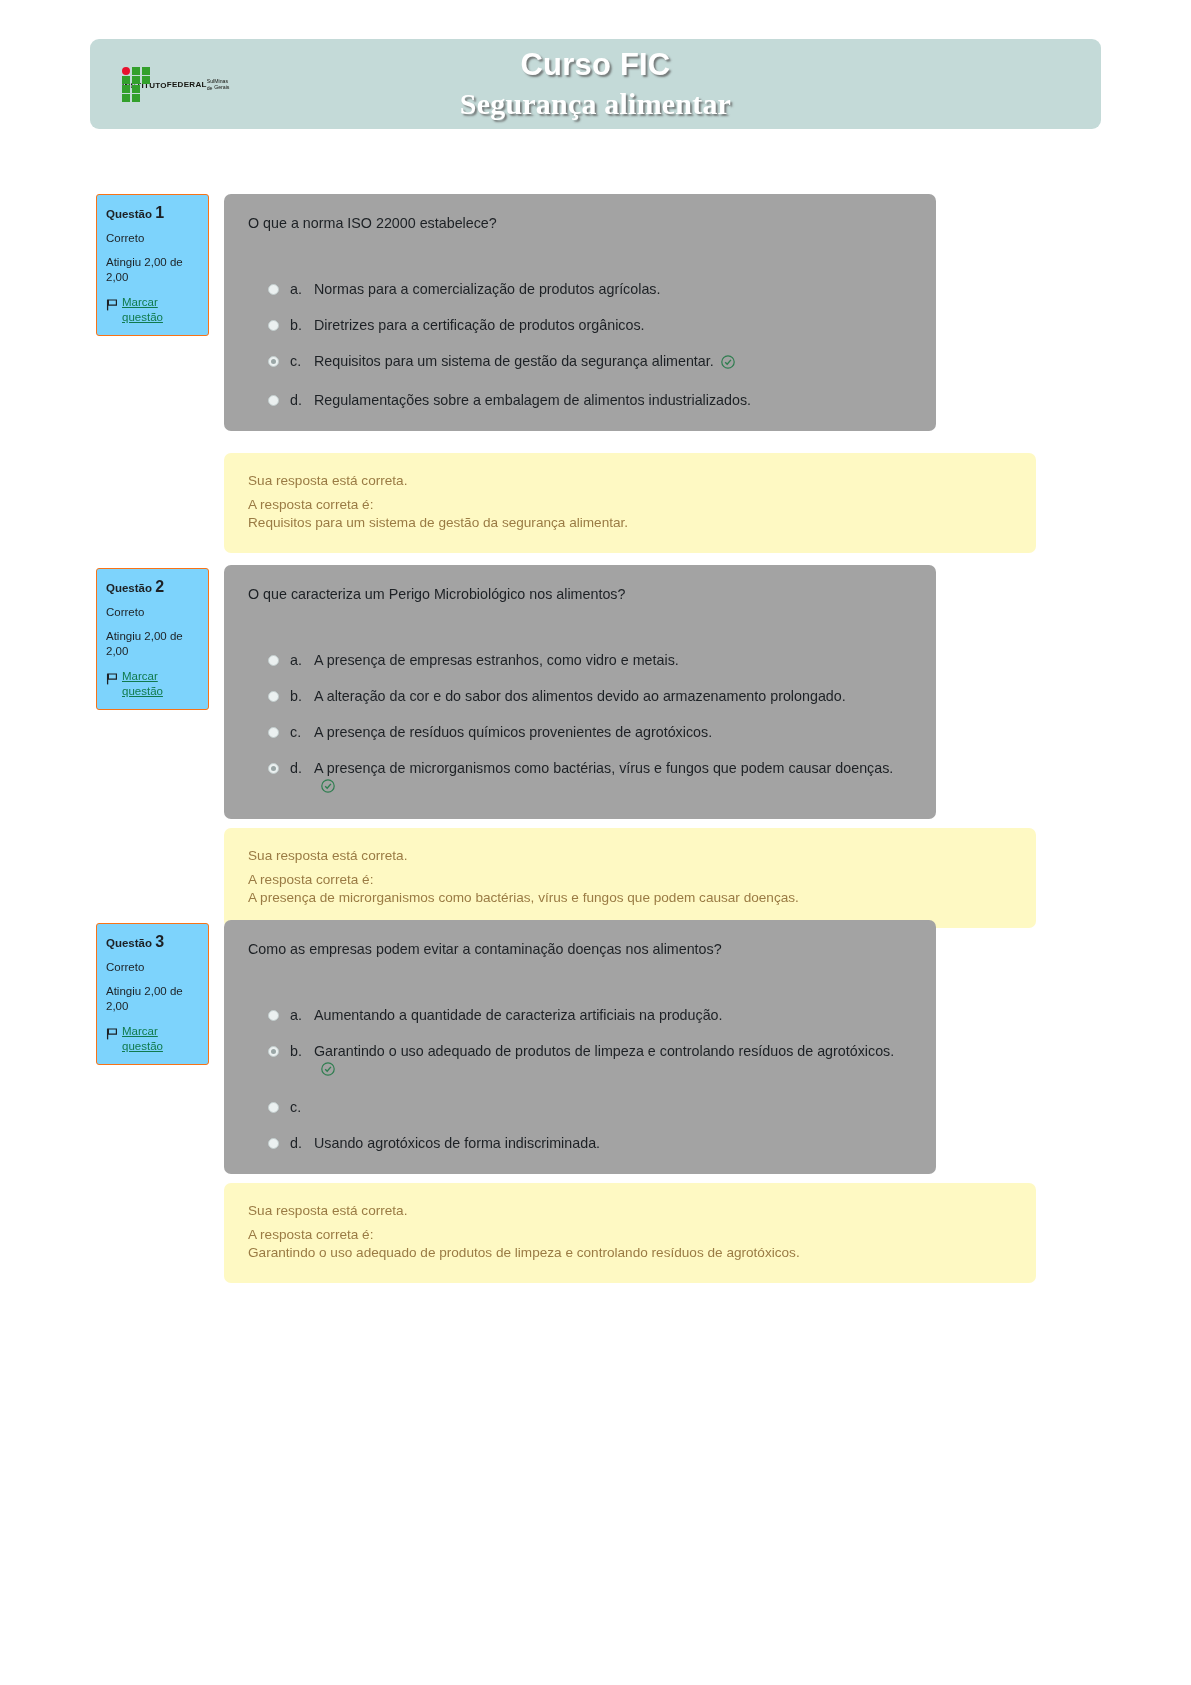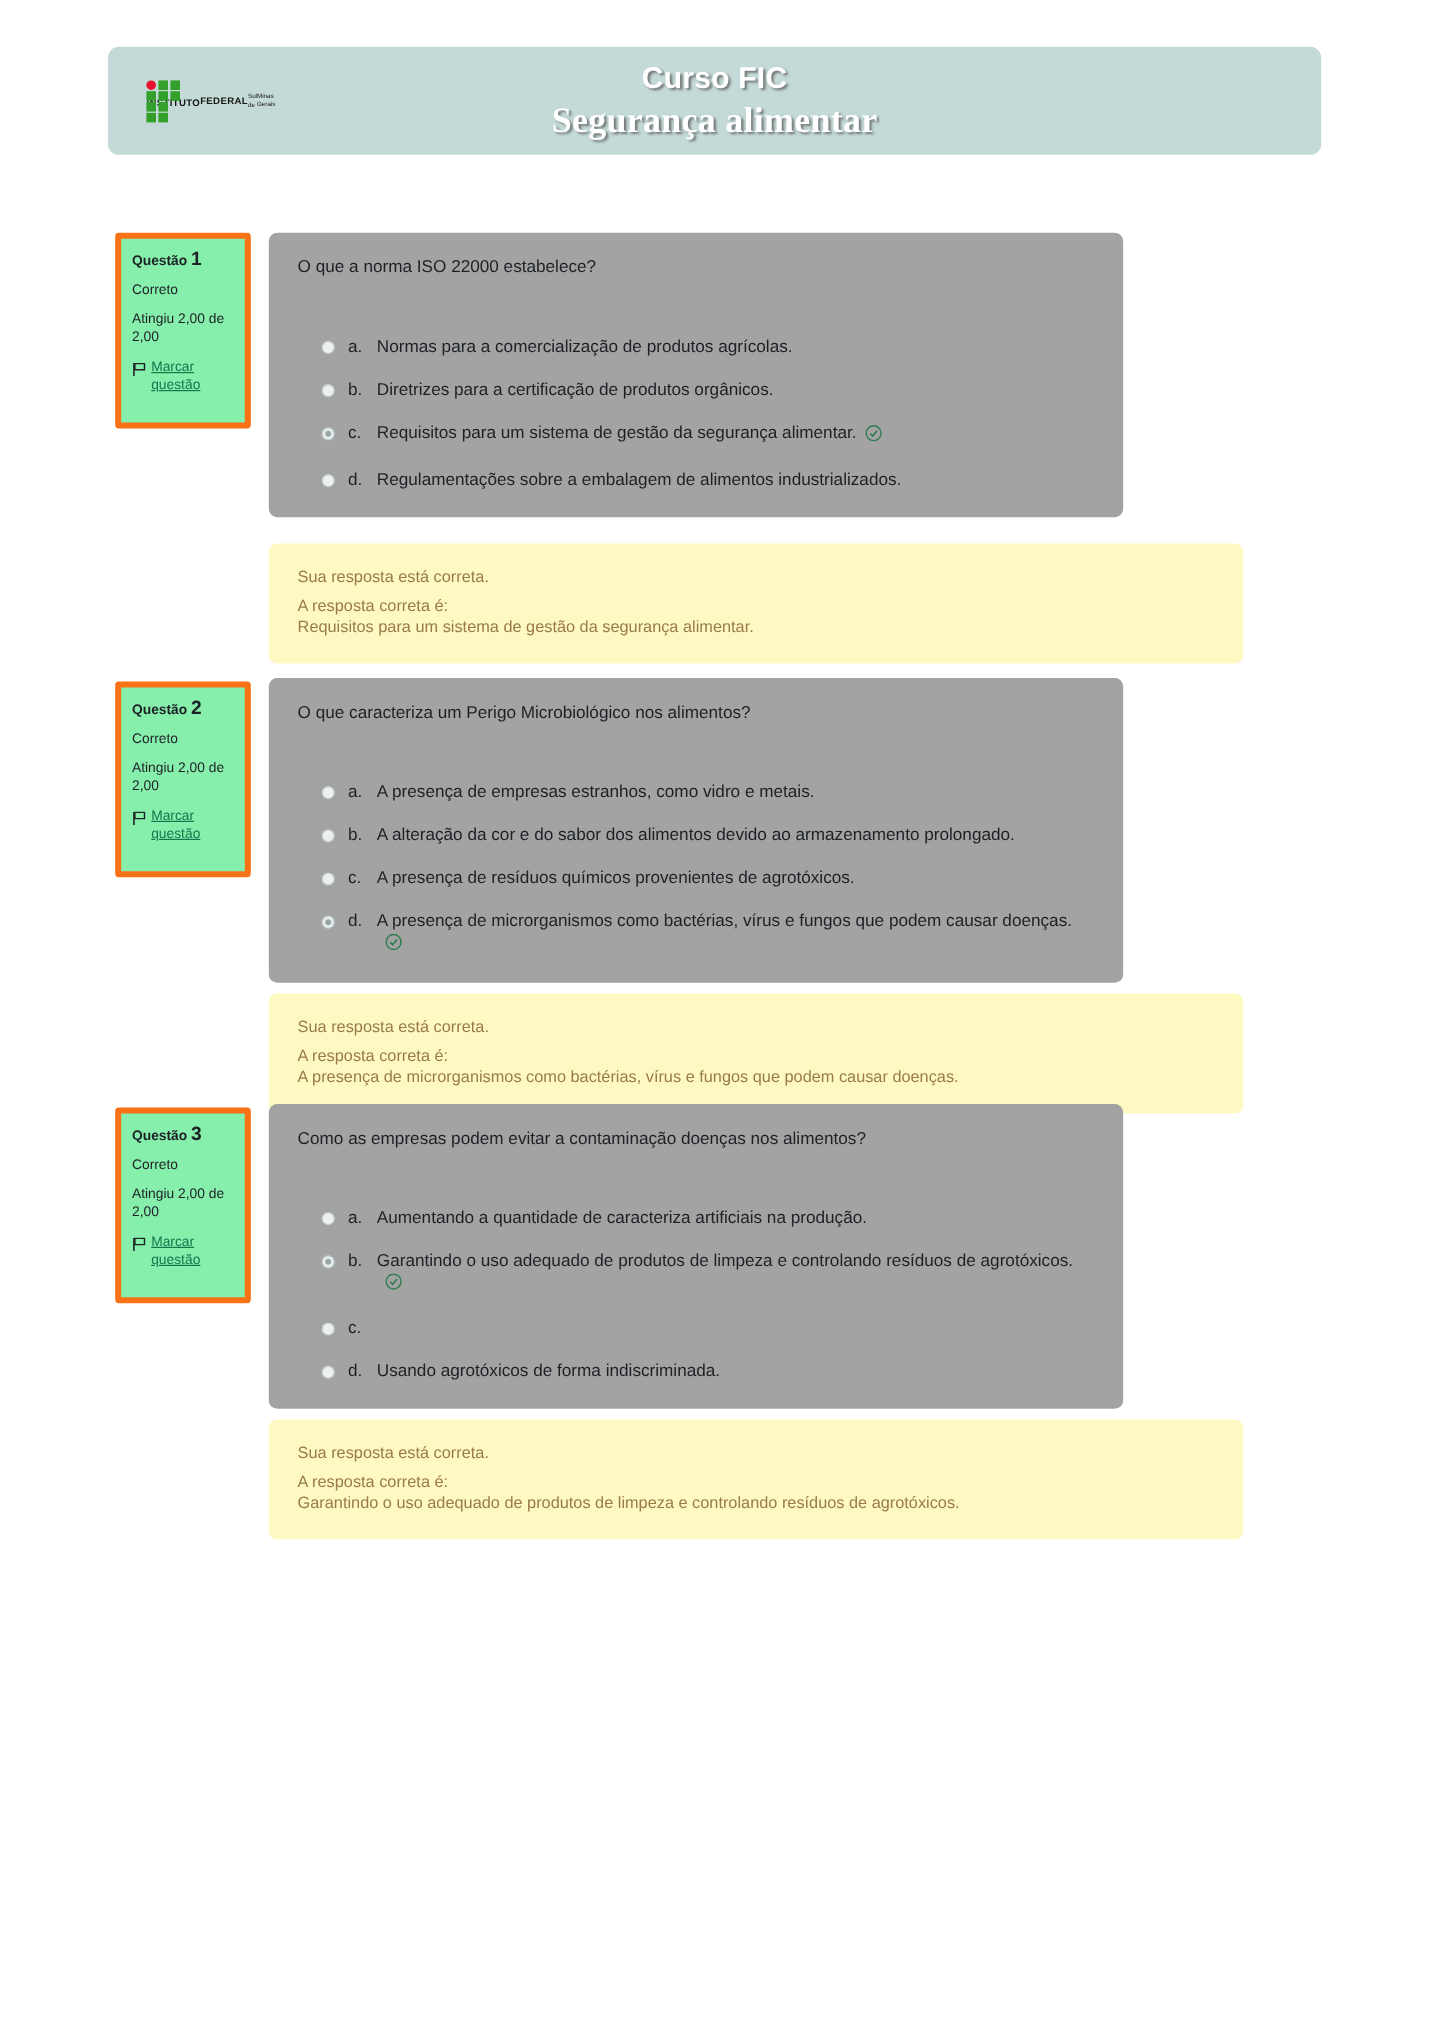--- a/index.html
+++ b/index.html
@@ -24,33 +24,33 @@
   .logo-txt1{font-size:8px;font-weight:bold;letter-spacing:.3px;color:#14140f;line-height:9px;margin-top:2px;}
   .logo-txt2{font-size:8px;font-weight:bold;letter-spacing:.3px;color:#14140f;line-height:9px;}
   .logo-txt3{font-size:5.2px;color:#14140f;line-height:6.4px;margin-top:1px;}
   .logo-txt4{font-size:5.2px;color:#14140f;line-height:6.4px;}
   .banner-titles{
     position:absolute;left:0;top:0;width:1011px;height:90px;
     display:flex;flex-direction:column;align-items:center;justify-content:center;
     gap:4px;pointer-events:none;
   }
   .btitle1{
-    font-size:25px;font-weight:bold;color:#ffffff;letter-spacing:.2px;
+    font-size:31px;font-weight:bold;color:#ffffff;letter-spacing:.2px;
     text-shadow:2px 2px 2px rgba(90,90,90,.75);
   }
   .btitle2{
     font-size:30px;font-weight:bold;color:#ffffff;letter-spacing:.2px;
     text-shadow:2px 2px 2px rgba(90,90,90,.75);
     font-family:Liberation Serif, serif;
   }
   
   .qinfo{
     position:absolute;width:113px;box-sizing:border-box;
-    background:#86efac;border:5px solid #f97316;border-radius:3px;
-    padding:10px 9px 23px 9px;
+    background:#7dd3fc;border:1px solid #f97316;border-radius:3px;
+    padding:10px 9px 10px 9px;
   }
   .qinfo .qnum{font-size:11.5px;font-weight:bold;color:#1d2125;line-height:16px;}
   .qinfo .qnum b{font-size:16px;font-weight:bold;}
   .qinfo .qstate{font-size:11.5px;color:#1d2125;line-height:15px;margin-top:9px;}
   .qinfo .qgrade{font-size:11.5px;color:#1d2125;line-height:15px;margin-top:9px;}
   .qinfo .qflagrow{margin-top:10px;display:flex;align-items:flex-start;gap:3px;}
   .flag-ico{flex:0 0 auto;margin-top:2px;}
   .qinfo .qflaglink{
     font-size:11.5px;color:#107a4d;line-height:15px;
     text-decoration:underline;cursor:pointer;

